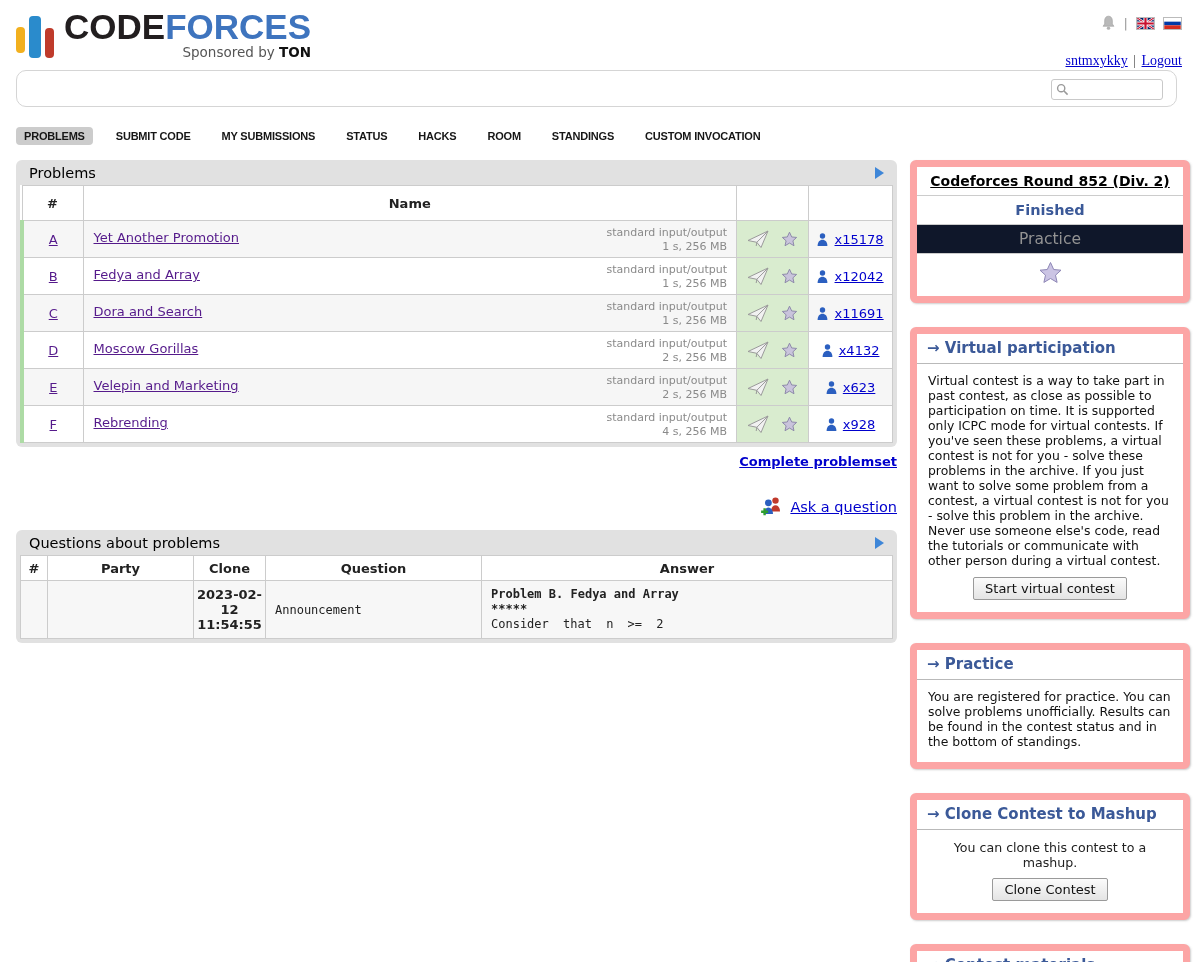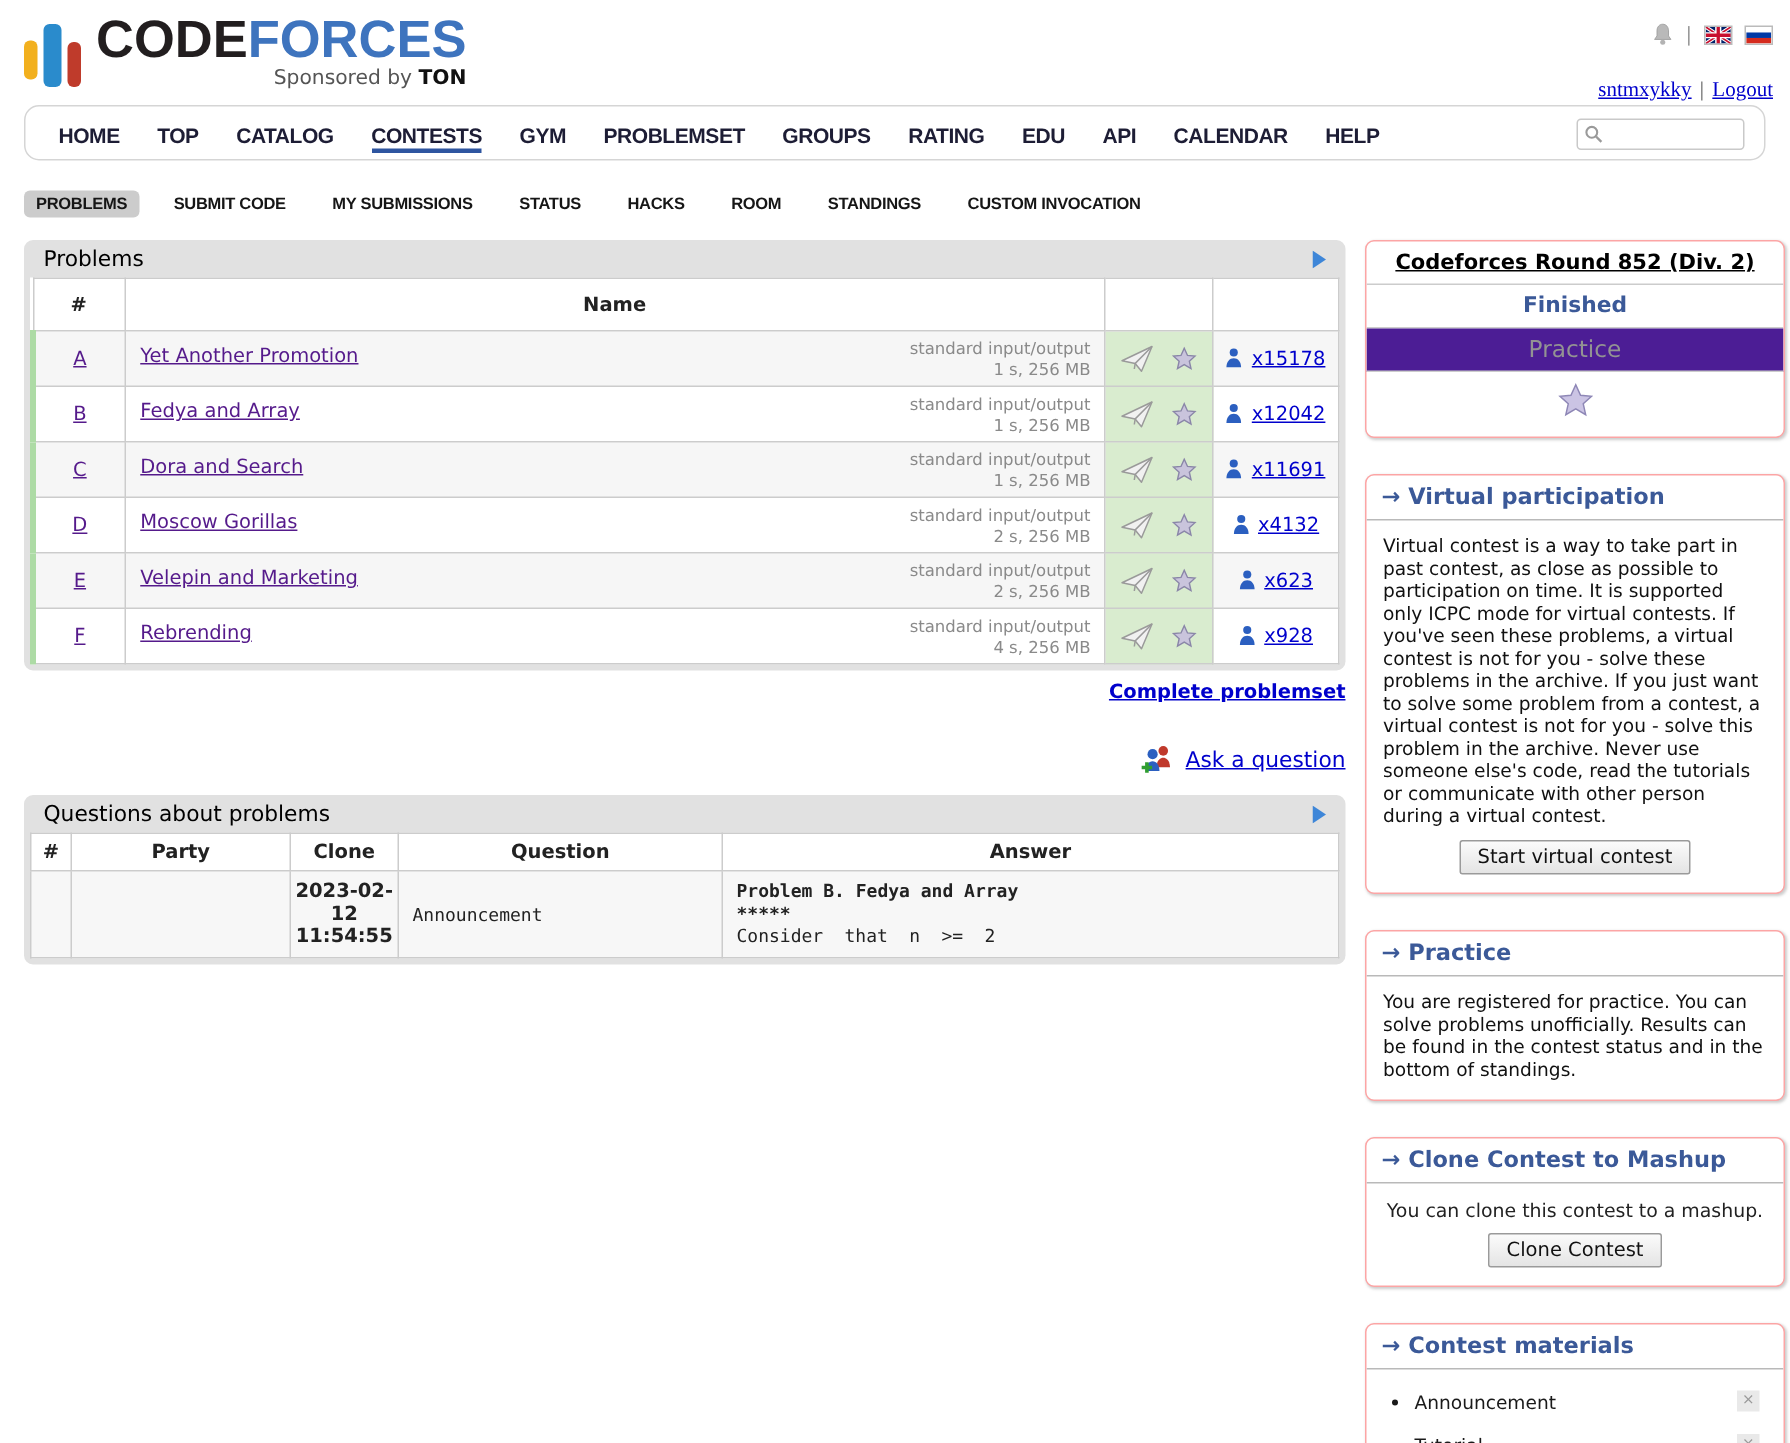--- a/index.html
+++ b/index.html
@@ -85,27 +85,27 @@
   .q-table td { background: #f7f7f7; vertical-align: middle; }
   td.q-idx { width: 27px; }
   td.q-party { width: 146px; }
   td.q-when { width: 72px; text-align: center; font-weight: bold; overflow-wrap: anywhere; padding: 6px 2px; font-size: 13px; }
   td.q-question { width: 216px; font-family: "DejaVu Sans Mono", monospace; font-size: 12px; padding: 4px 9px; }
   td.q-answer { font-family: "DejaVu Sans Mono", monospace; font-size: 12px; padding: 5px 9px; line-height: 15px; }
   .ans-b { font-weight: bold; }
   .ans-math { word-spacing: 7px; }
 
   
-  .roundbox { border: 1px solid #fca5a5; border-radius: 6px; background: #fff;
+  .roundbox { border: 7px solid #fca5a5; border-radius: 6px; background: #fff;
               box-shadow: 1px 1px 2px rgba(110,110,110,.35); margin-bottom: 24px; overflow: hidden; }
   .rrow { border-bottom: 1px solid #ccc; text-align: center; padding: 6px 4px; font-size: 14px; }
   .rrow:last-child { border-bottom: none; }
   .rrow.title a { color: #000; font-weight: bold; }
   .rrow.status { font-weight: bold; color: var(--accent-blue, #3B5998); font-size: 14.5px; }
-  .rrow.mode { color: #939393; background: #4c1d95; font-size: 15.5px; padding: 5px 4px; }
+  .rrow.mode { color: #939393; background: #0f172a; font-size: 15.5px; padding: 5px 4px; }
   .rrow.star-row { padding: 7px 0 9px; }
   .rrow.star-row svg { cursor: pointer; }
 
   .sidebox .cap { padding: 5px 10px 6px; font-size: 15px; font-weight: bold;
                   color: var(--accent-blue, #3B5998); border-bottom: 1px solid #B9B9B9; }
   .sidebox .bodytext { padding: 9px 11px 7px; font-size: 12.4px; line-height: 15px; color: #111; }
   .btn-row { text-align: center; padding: 2px 0 12px; }
   button.cf { font-family: inherit; font-size: 13px; padding: 3px 11px; border: 1px solid #9a9a9a;
               border-radius: 2px; background: linear-gradient(#fbfbfb, #e4e4e4); cursor: pointer; color: #111; }
   .clone-text { text-align: center; padding: 10px 8px 0; font-size: 12.6px; }
@@ -159,34 +159,20 @@
             </svg>
         </span>
       </div>
       <div class="user-row">
         <a>sntmxykky</a><span class="sep"> <span>|</span> </span><a>Logout</a>
       </div>
     </div>
   </div>
 
   <div class="navbox">
-    <div class="nav-items" id="nav-mount">
-        <span class="nav-item">HOME</span>
-        <span class="nav-item">TOP</span>
-        <span class="nav-item">CATALOG</span>
-        <span class="nav-item active">CONTESTS</span>
-        <span class="nav-item">GYM</span>
-        <span class="nav-item">PROBLEMSET</span>
-        <span class="nav-item">GROUPS</span>
-        <span class="nav-item">RATING</span>
-        <span class="nav-item">EDU</span>
-        <span class="nav-item">API</span>
-        <span class="nav-item">CALENDAR</span>
-        <span class="nav-item">HELP</span>
-      </div>
     <div class="searchbox">
       <span style="line-height:0">
         <svg width="13" height="13" viewBox="0 0 13 13">
             <circle cx="5.2" cy="5.2" r="3.6" fill="none" stroke="#9a9a9a" stroke-width="1.4"></circle>
             <line x1="8" y1="8" x2="11.6" y2="11.6" stroke="#9a9a9a" stroke-width="1.6"></line>
           </svg>
       </span>
       <input aria-label="search" style="">
     </div>
   </div>

